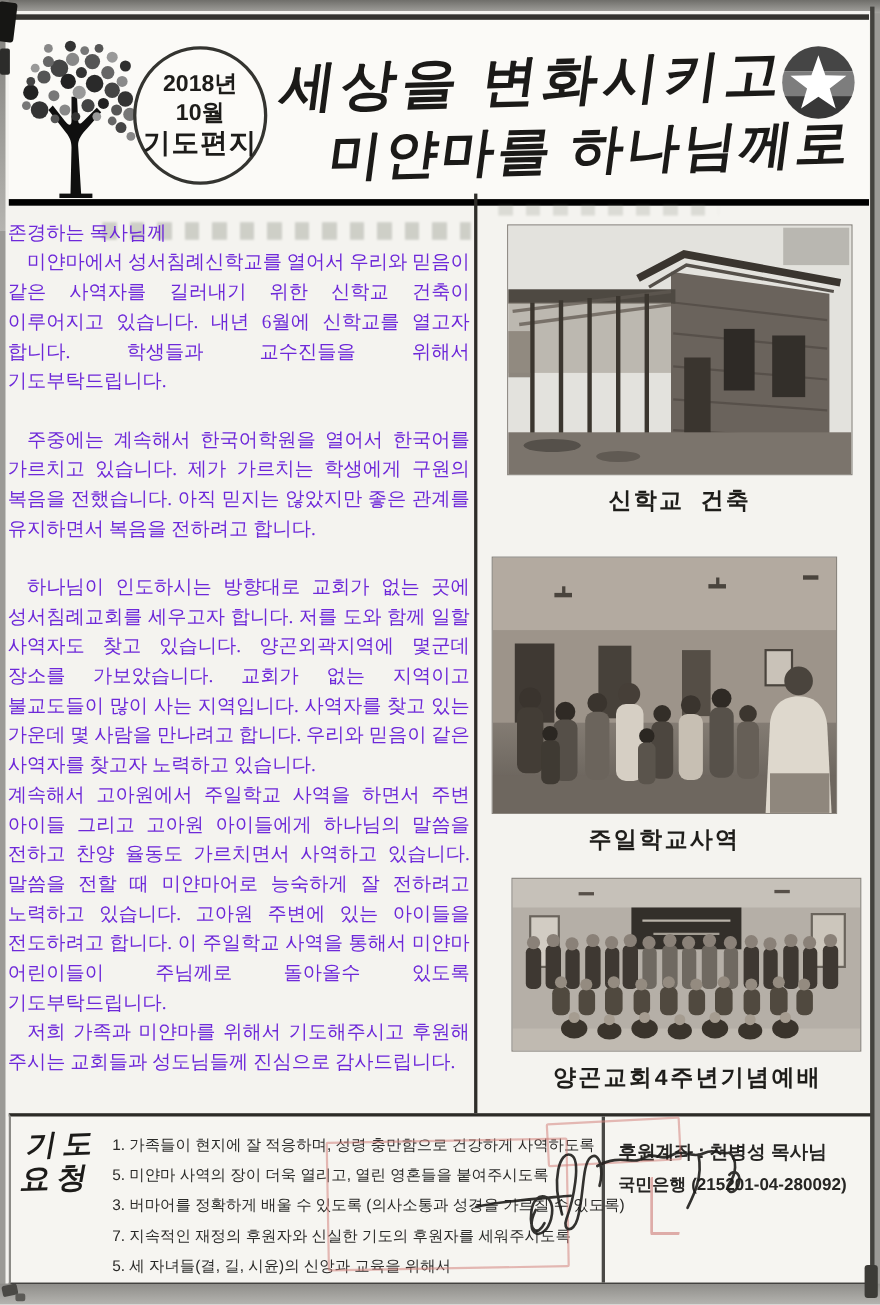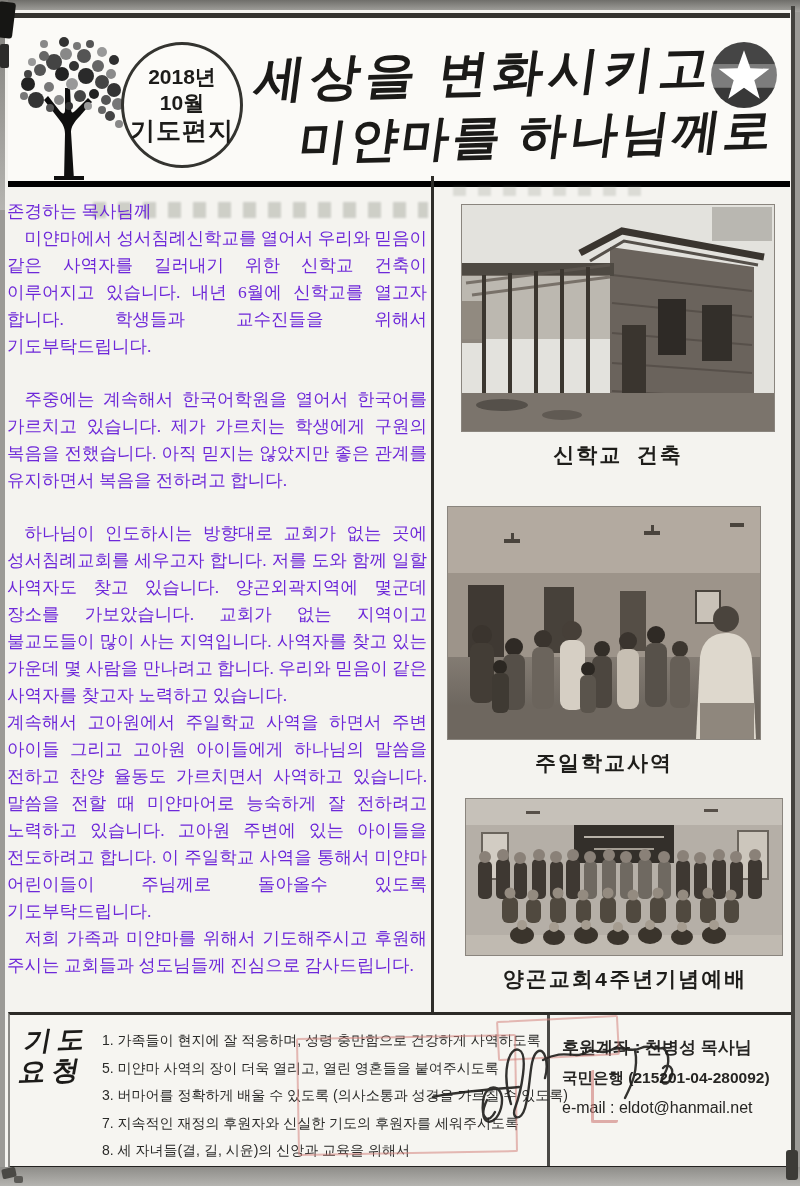--- a/index.html
+++ b/index.html
@@ -362,27 +362,26 @@
       <div class="prayer-head">
         <span>기도</span>
         <span>요청</span>
       </div>
 
       <ol class="prayer-list">
         <li>1. 가족들이 현지에 잘 적응하며, 성령 충만함으로  건강하게 사역하도록</li>
         <li>5. 미얀마 사역의 장이 더욱 열리고, 열린 영혼들을 붙여주시도록</li>
         <li>3. 버마어를 정확하게 배울 수 있도록 (의사소통과 성경을 가르칠 수 있도록)</li>
         <li>7. 지속적인 재정의 후원자와 신실한 기도의 후원자를 세워주시도록</li>
-        <li>8. 세 자녀들(결, 길, 시윤)의 신앙과 교육을 위해서</li>
+        <li>5. 세 자녀들(결, 길, 시윤)의 신앙과 교육을 위해서</li>
       </ol>
 
       <div class="support">
         <div class="acct">후원계좌 : 천병성 목사님</div>
         <div class="bank">국민은행 (215201-04-280092)</div>
-        <div class="mail">e-mail : eldot@hanmail.net</div>
       </div>
     </section>
 
     <div class="stamp stamp1"></div>
     <div class="stamp stamp2"></div>
     <div class="stamp stamp3"></div>
 
     <svg class="signature" viewBox="0 0 280 145">
       <g fill="none" stroke="#1e1d1b" stroke-width="2.4" stroke-linecap="round" opacity="0.9">
         <path d="M8,95 C30,90 60,88 94,85"></path>

